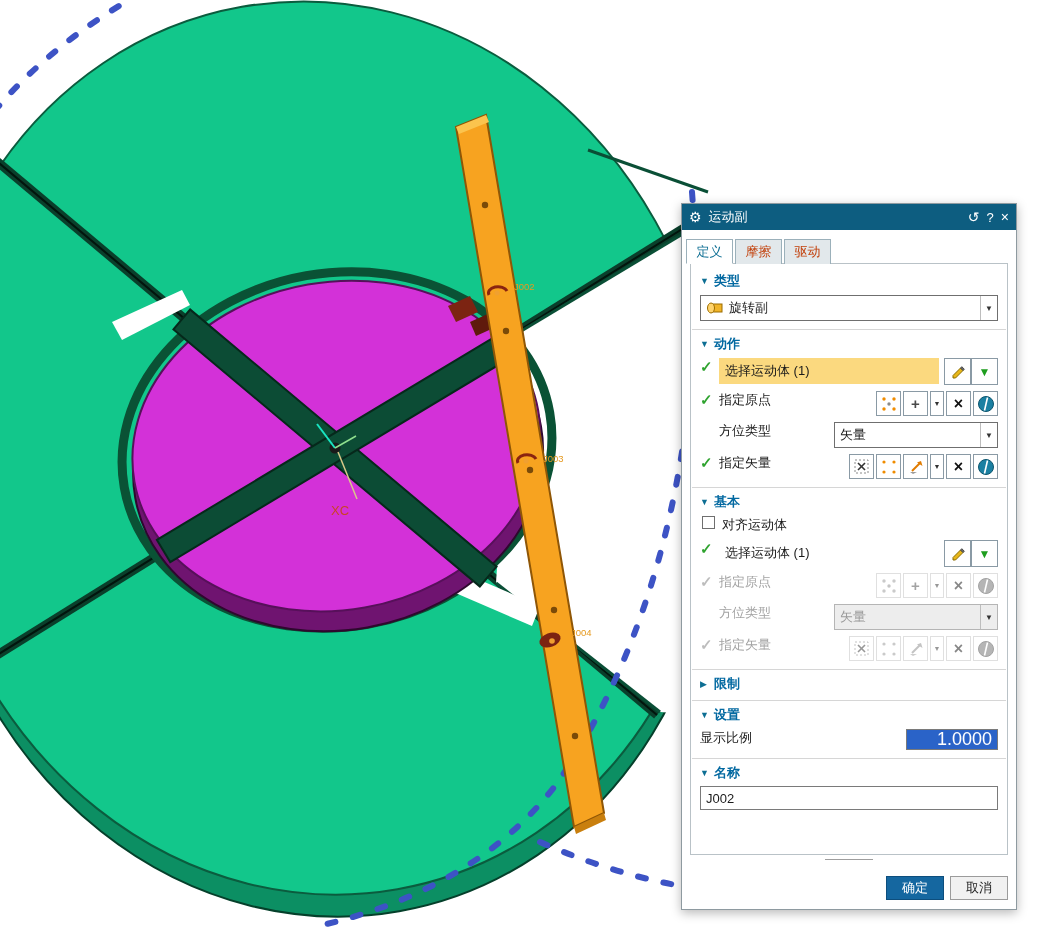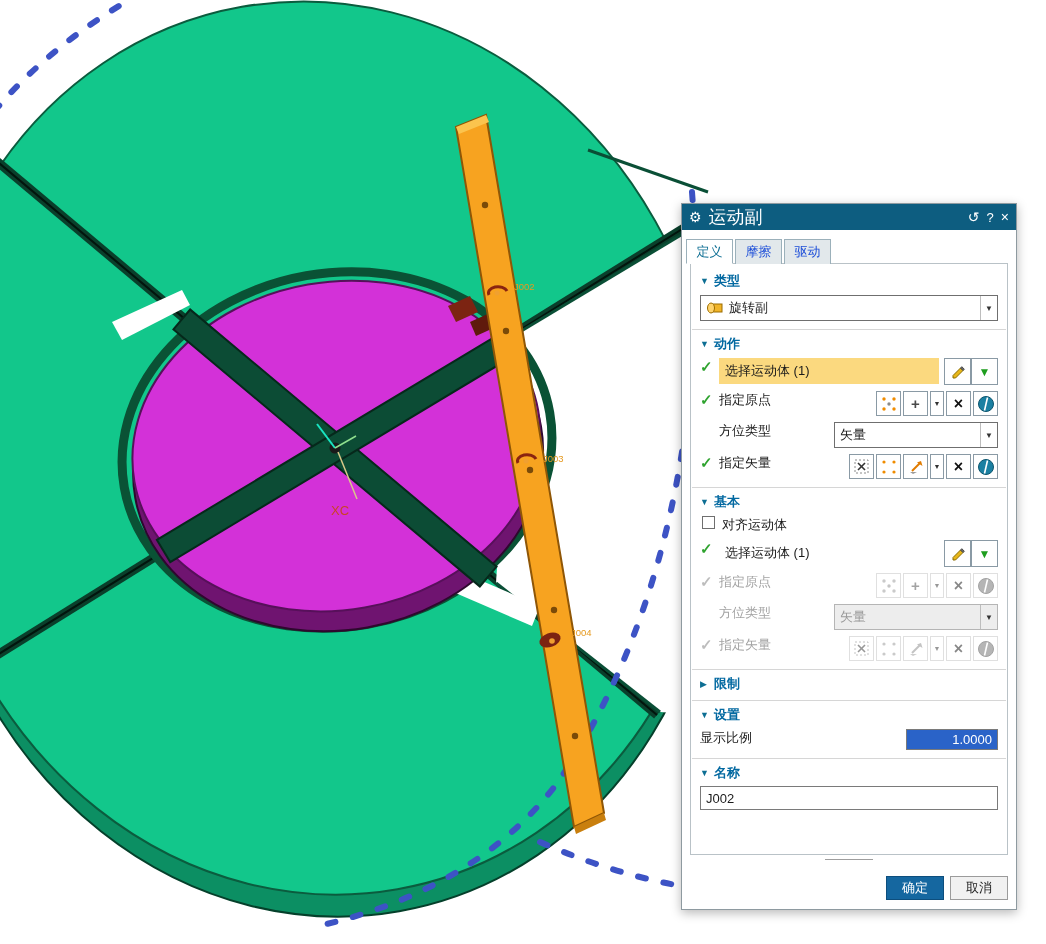--- a/index.html
+++ b/index.html
@@ -17,30 +17,30 @@
     position: absolute; left: 681px; top: 203px; width: 336px; height: 707px;
     background: #ffffff; border: 1px solid #8e9aa0;
     box-shadow: 0 3px 10px rgba(0,0,0,.28);
     display: flex; flex-direction: column;
     font-size: 13px; color: #1a1a1a;
   }
   .panel-header {
     height: 26px; background: #0d5d80; color: #fff;
     display: flex; align-items: center; padding: 0 7px; gap: 7px; flex: none;
   }
-  .panel-title { font-size: 18px; }
+  .panel-title { font-size: 13px; }
   .ph-spacer { flex: 1; }
   .ph-icon { font-size: 14px; line-height: 1; cursor: default; }
   .ph-icon.small { font-size: 13px; }
 
   .tabs { display: flex; padding: 8px 12px 0 4px; gap: 2px; flex: none; position: relative; z-index: 2; }
   .tab {
     min-width: 47px; height: 25px; display: flex; align-items: center; justify-content: center;
     padding: 0 8px; border: 1px solid #9bb0ba; border-bottom: none;
-    background: #e2e8eb; color: #1d4ed8; position: relative; top: 1px; cursor: default;
+    background: #e2e8eb; color: #c2410c; position: relative; top: 1px; cursor: default;
   }
   .tab.active { background: #fff; color: #0d6e93; border-bottom: 1px solid #fff; }
 
   .content {
     margin: 0 8px; border: 1px solid #b9c2c7; background: #fff;
     height: 592px; overflow: hidden; flex: none; padding-top: 3px; position: relative; z-index: 1;
   }
   .group-header { display: flex; align-items: center; height: 22px; padding: 0 9px; margin-top: 3px; }
   .g-arrow { color: #0d6e93; font-size: 9px; width: 14px; }
   .g-label { color: #0369a1; font-weight: bold; font-size: 13px; }
@@ -79,21 +79,21 @@
   .checkbox { width: 13px; height: 13px; border: 1px solid #6f6f6f; background: #fff; margin: 0 7px 0 2px; flex: none; cursor: pointer; }
 
   .row.disabled .check { color: #bdbdbd; }
   .row.disabled .row-label { color: #a3a3a3; }
   .row.disabled .btn { border-color: #c3c3c3; filter: grayscale(1); opacity: .5; }
   .row.disabled .dropdown { background: #ededed; color: #9a9a9a; border-color: #b5b5b5; }
 
   .scale-field {
     margin-left: auto; width: 92px; height: 21px; border: 1px solid #7a7a7a;
     background: #2a63c8; color: #fff; display: flex; align-items: center;
-    justify-content: flex-end; padding: 0 5px; font-size: 13px; cursor: text;
+    justify-content: flex-end; padding: 0 5px; font-size: 18px; cursor: text;
   }
   .name-input {
     display: block; width: calc(100% - 18px); margin: 2px 9px 4px 9px; height: 24px;
     border: 1px solid #7a7a7a; font-size: 13px; padding: 0 5px;
     font-family: "Liberation Sans", sans-serif; color: #1a1a1a;
   }
   .grip { height: 11px; display: flex; align-items: center; justify-content: center; flex: none; }
   .grip i { display: block; width: 48px; height: 4px; border-top: 1px solid #9e9e9e; border-bottom: 1px solid #ffffff; }
   .footer { margin-top: auto; display: flex; justify-content: flex-end; gap: 6px; padding: 0 8px 9px 8px; }
   .btn-ok {

